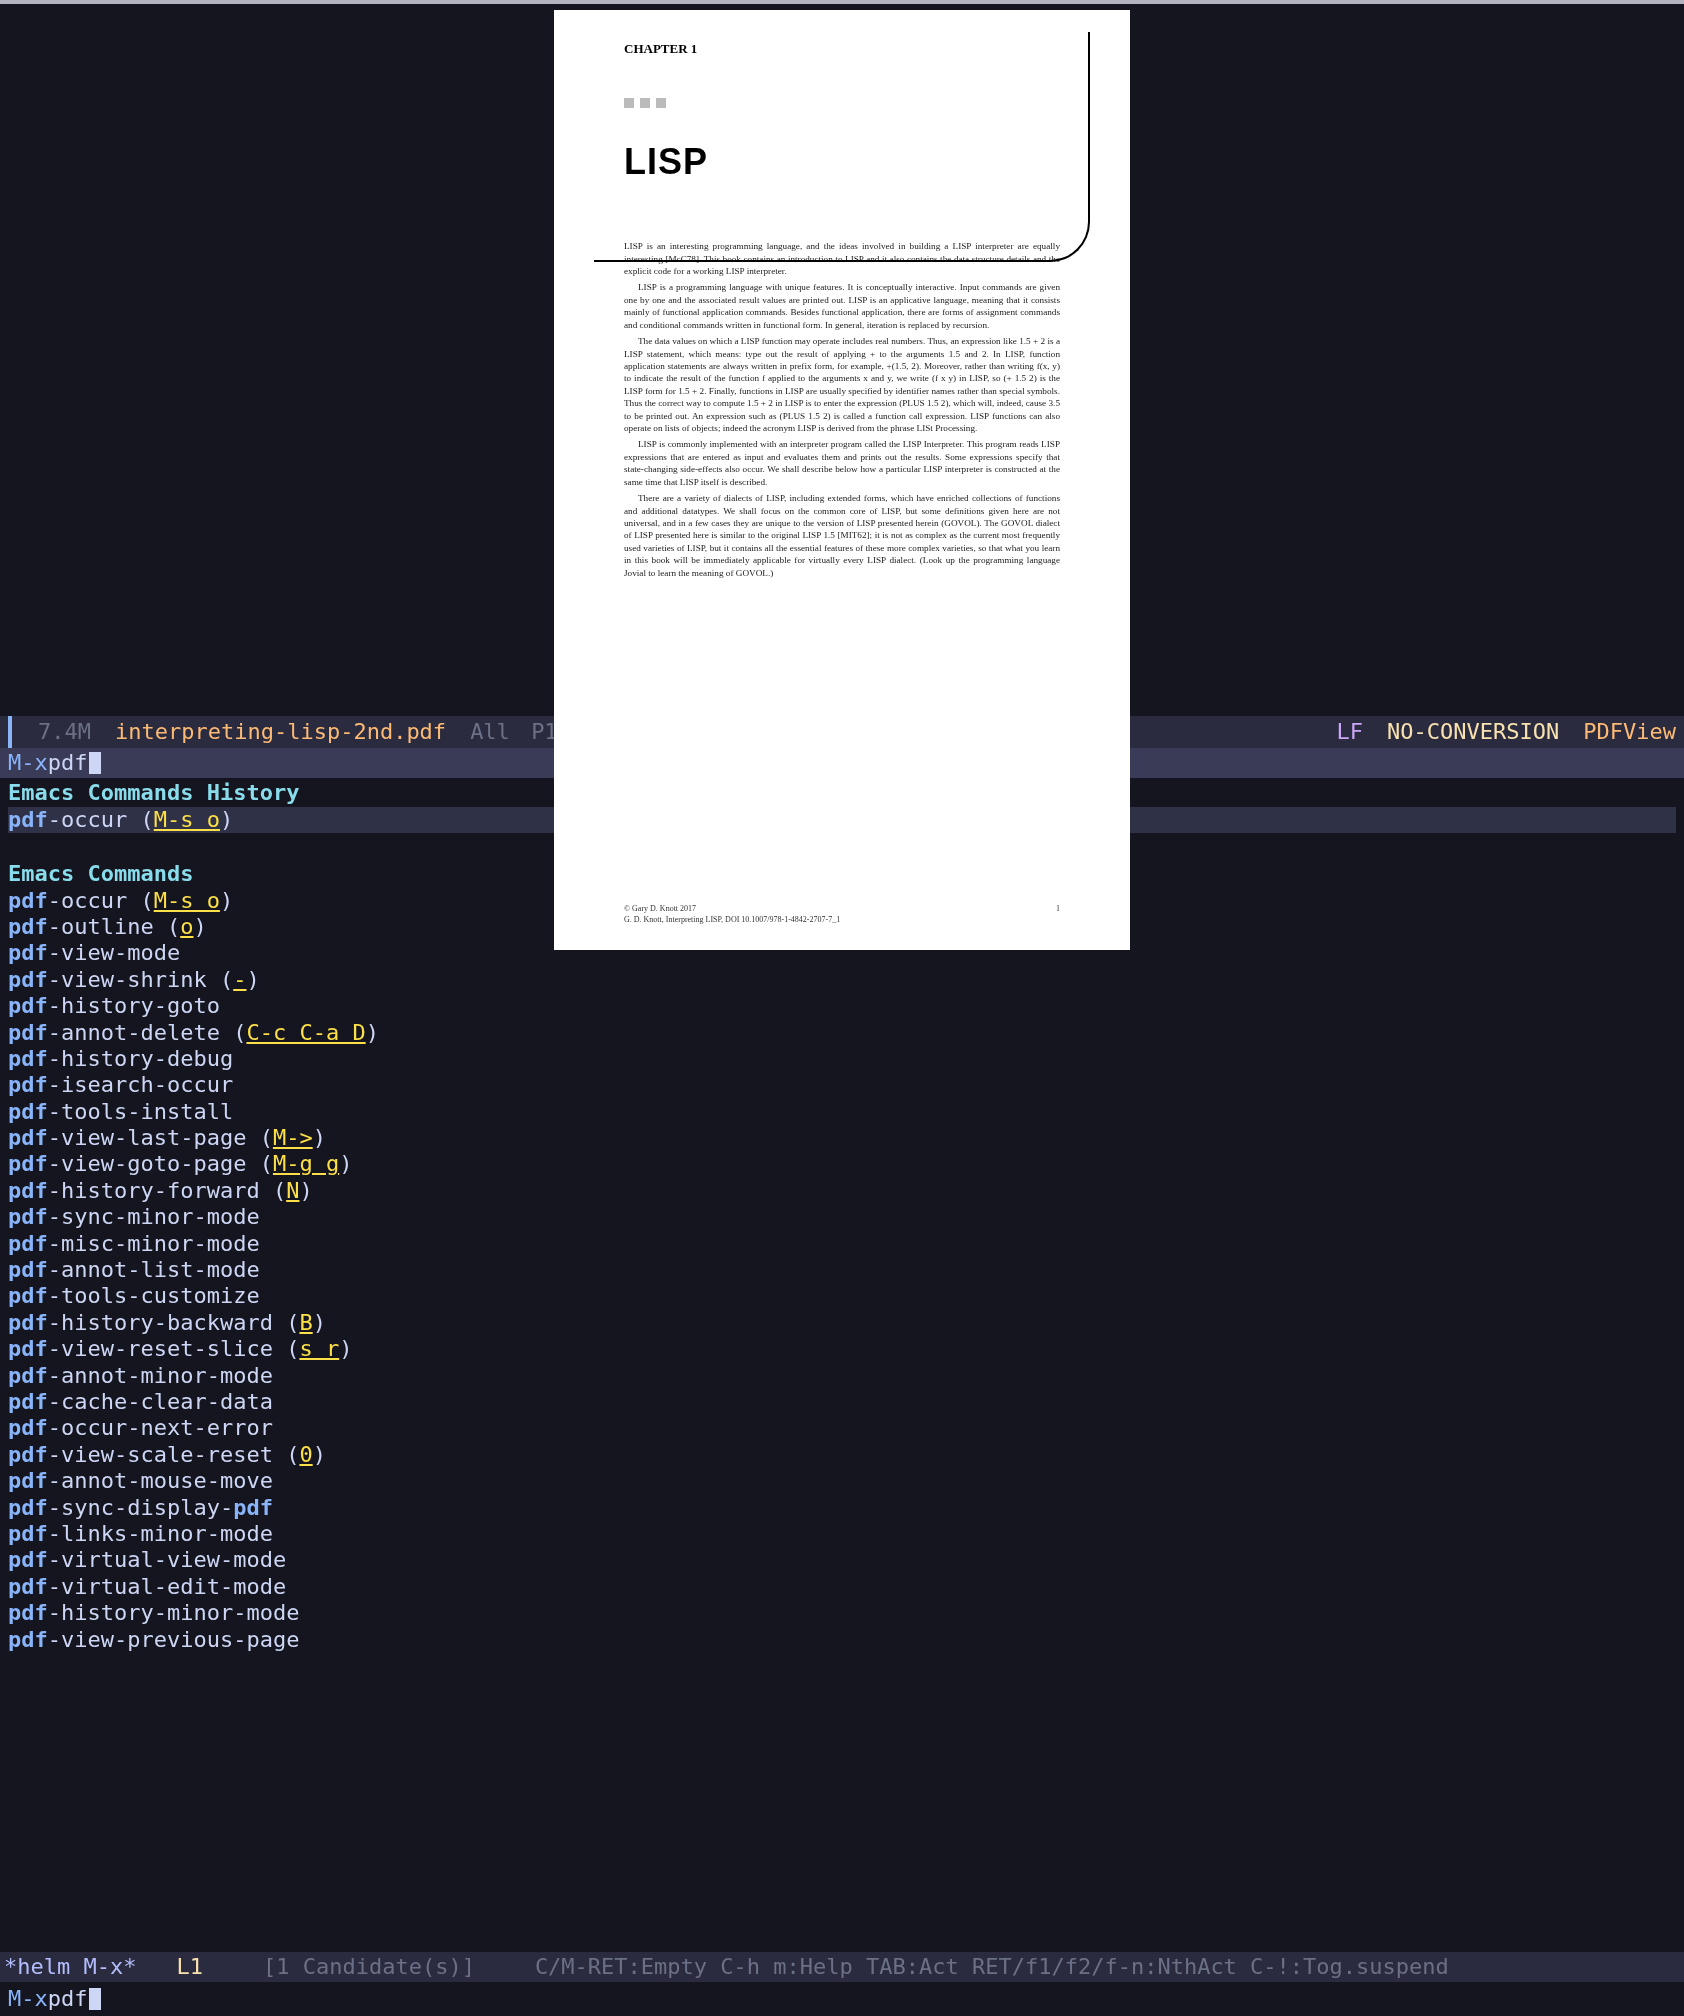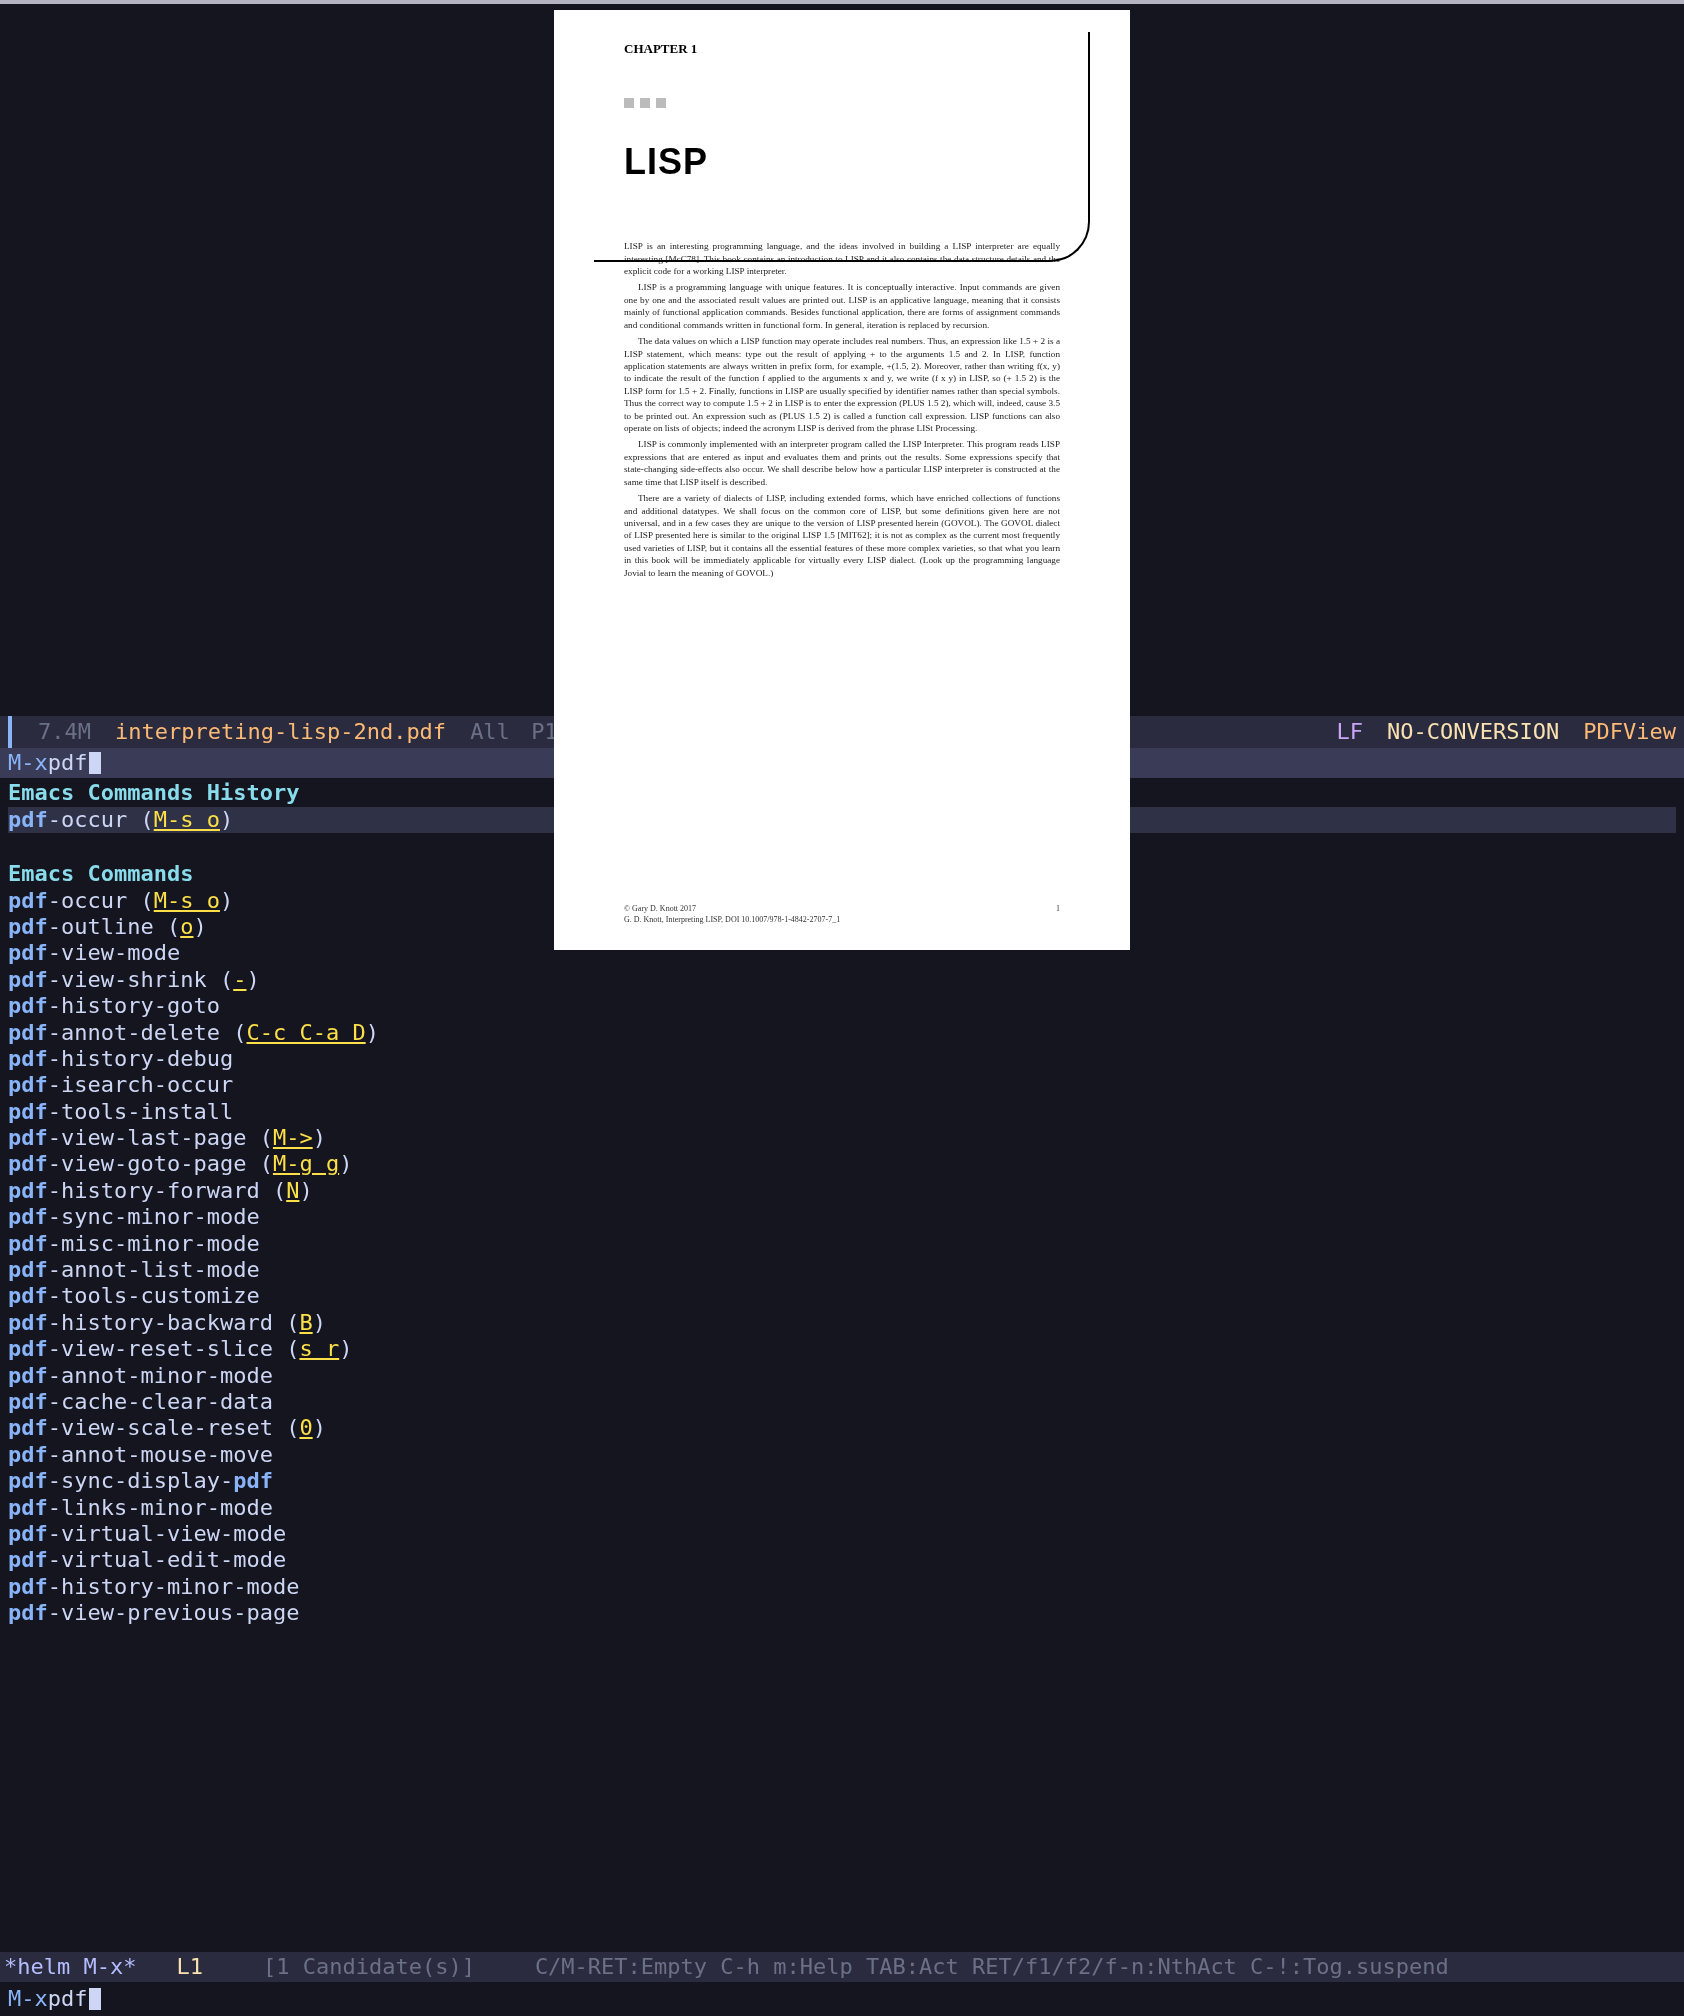--- a/index.html
+++ b/index.html
@@ -220,20 +220,21 @@
       <div class="candidate"><span class="hl">pdf</span><span>-view-goto-page</span><span> </span><span class="paren">(</span><span class="key">M-g g</span><span class="paren">)</span></div>
       <div class="candidate"><span class="hl">pdf</span><span>-history-forward</span><span> </span><span class="paren">(</span><span class="key">N</span><span class="paren">)</span></div>
       <div class="candidate"><span class="hl">pdf</span><span>-sync-minor-mode</span></div>
       <div class="candidate"><span class="hl">pdf</span><span>-misc-minor-mode</span></div>
       <div class="candidate"><span class="hl">pdf</span><span>-annot-list-mode</span></div>
       <div class="candidate"><span class="hl">pdf</span><span>-tools-customize</span></div>
       <div class="candidate"><span class="hl">pdf</span><span>-history-backward</span><span> </span><span class="paren">(</span><span class="key">B</span><span class="paren">)</span></div>
       <div class="candidate"><span class="hl">pdf</span><span>-view-reset-slice</span><span> </span><span class="paren">(</span><span class="key">s r</span><span class="paren">)</span></div>
       <div class="candidate"><span class="hl">pdf</span><span>-annot-minor-mode</span></div>
       <div class="candidate"><span class="hl">pdf</span><span>-cache-clear-data</span></div>
+      <div class="candidate"><span class="hl">pdf</span><span>-occur-next-error</span></div>
       <div class="candidate"><span class="hl">pdf</span><span>-view-scale-reset</span><span> </span><span class="paren">(</span><span class="key">0</span><span class="paren">)</span></div>
       <div class="candidate"><span class="hl">pdf</span><span>-annot-mouse-move</span></div>
       <div class="candidate"><span class="hl">pdf</span><span>-sync-display-</span><span class="hl">pdf</span></div>
       <div class="candidate"><span class="hl">pdf</span><span>-links-minor-mode</span></div>
       <div class="candidate"><span class="hl">pdf</span><span>-virtual-view-mode</span></div>
       <div class="candidate"><span class="hl">pdf</span><span>-virtual-edit-mode</span></div>
       <div class="candidate"><span class="hl">pdf</span><span>-history-minor-mode</span></div>
       <div class="candidate"><span class="hl">pdf</span><span>-view-previous-page</span></div>
     </div>
 </div>

